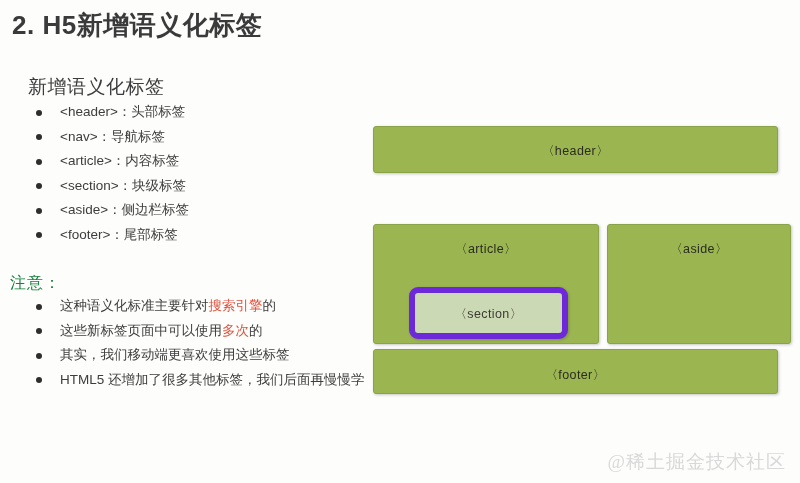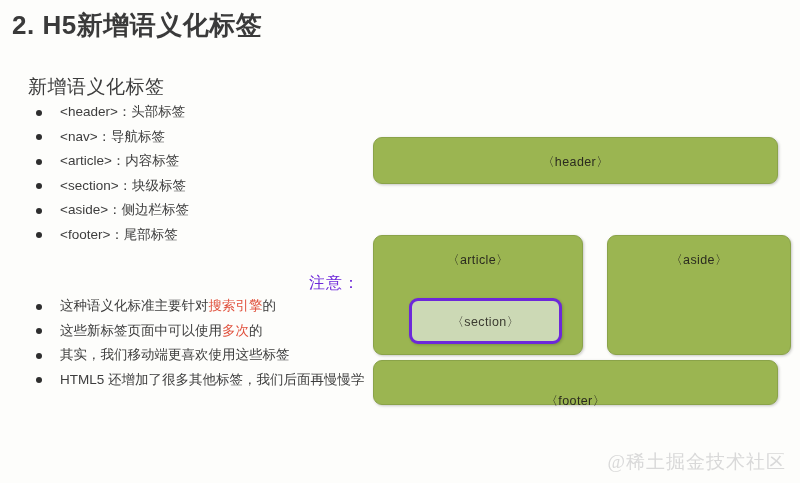--- a/index.html
+++ b/index.html
@@ -65,24 +65,23 @@
     border-radius: 50%;
     background: #2e2e2e;
   }
   .tag-list { margin-top: 24px; }
   .tag-list li { font-size: 13.5px; }
 
   .note-title {
     margin-top: 26px;
     margin-left: 10px;
     font-size: 16px;
-    color: #6d28d9;
+    color: #15803d;
     font-weight: normal;
     letter-spacing: 1px;
-    text-align: right;
   }
 
   .note-list { margin-top: 16px; }
   .note-list li {
     line-height: 24px;
     font-size: 13px;
   }
   .hl { color: #e0503c; }
 
   
@@ -90,57 +89,56 @@
     position: absolute;
     left: 373px;
     top: 126px;
     width: 405px;
     height: 272px;
   }
   .gbox {
     position: absolute;
     background: #9bb551;
     border: 1px solid #8aa349;
-    border-radius: 9px;
+    border-radius: 3px;
     box-shadow: 1px 1px 3px rgba(0,0,0,0.22);
     color: #2b2b1f;
     font-size: 12.5px;
     letter-spacing: 0.4px;
-    margin-top: 11px;
   }
   .gbox > .lbl {
     position: absolute;
     left: 0;
     right: 0;
     text-align: center;
   }
 
   #box-header { left: 0;   top: 0;   width: 403px; height: 45px; }
   #box-header > .lbl { top: 16px; }
 
   #box-nav    { left: 0;   top: 51px; width: 403px; height: 41px; }
   #box-nav > .lbl { top: 14px; }
 
-  #box-article{ left: 0;   top: 98px; width: 208px; height: 118px; }
+  #box-article{ left: 0;   top: 98px; width: 208px; height: 118px; padding-left: 16px; }
   #box-article > .lbl { top: 16px; }
 
   #box-aside  { left: 234px; top: 98px; width: 182px; height: 118px; }
   #box-aside > .lbl { top: 16px; }
 
   #box-footer { left: 0;   top: 223px; width: 403px; height: 43px; }
-  #box-footer > .lbl { top: 32px; text-align: center; }
+  #box-footer > .lbl { top: 17px; text-align: center; }
 
   #box-section {
     position: absolute;
     left: 35px;
     top: 62px;
     width: 147px;
     height: 40px;
     background: #ccd9b5;
-    border: 3px solid #6d28d9;
+    border: 6px solid #6d28d9;
     border-radius: 9px;
     box-shadow: 1px 1px 3px rgba(0,0,0,0.20);
     color: #3b3b30;
     font-size: 12.5px;
     letter-spacing: 0.4px;
   }
   #box-section > .lbl {
     position: absolute;
     left: 0; right: 0;
     top: 13px;

